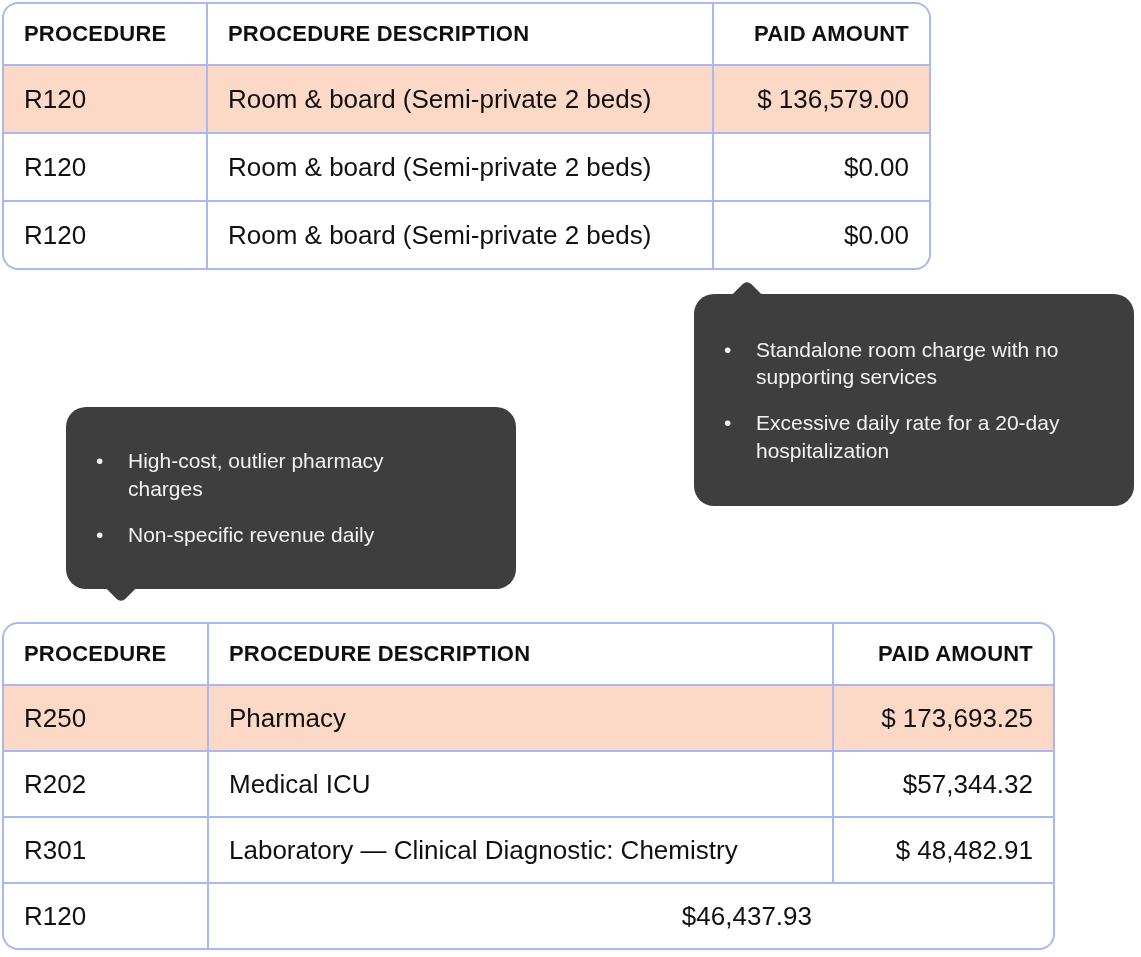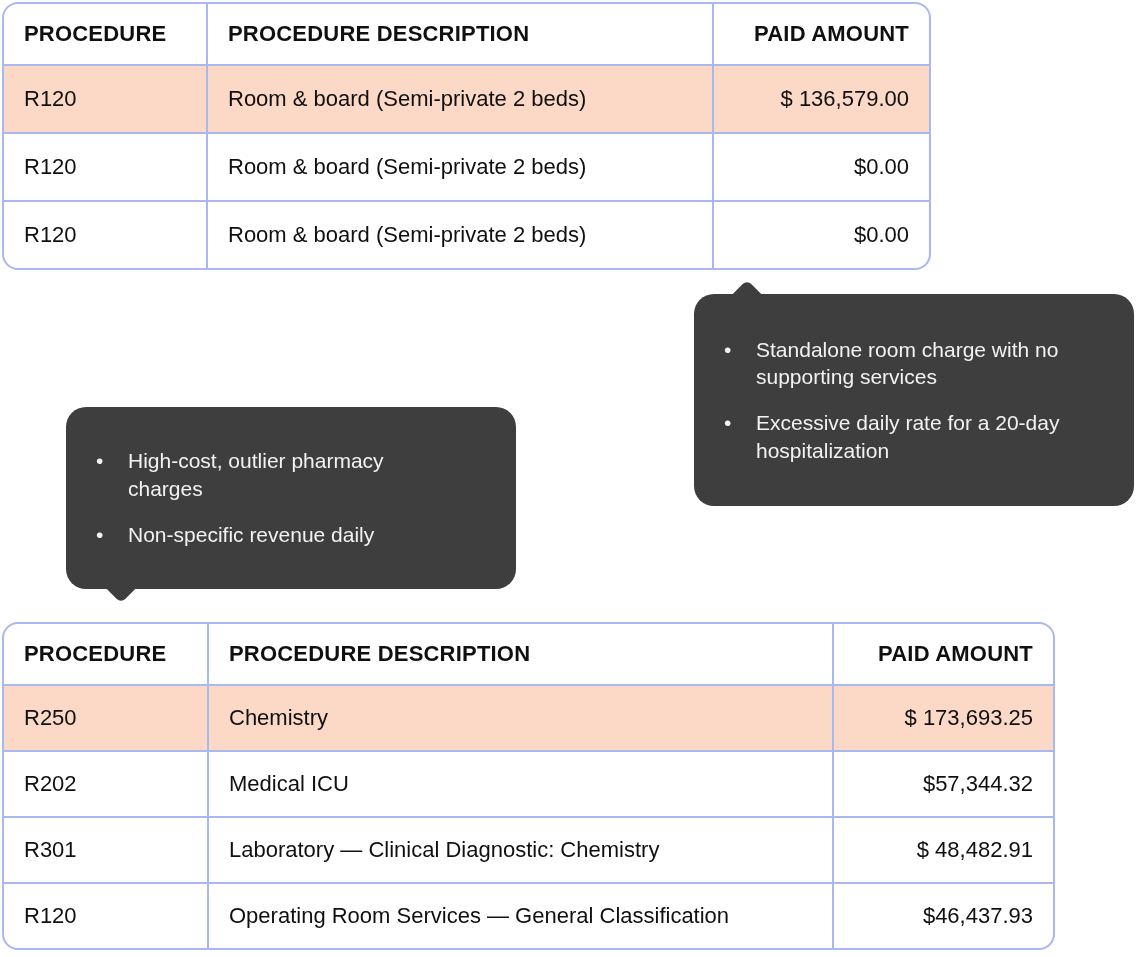--- a/index.html
+++ b/index.html
@@ -39,21 +39,21 @@
   .trow + .trow { border-top: 2px solid var(--table-border); }
   .trow.head { height: 60px; }
   .table-top    .trow.body { height: 68px; }
   .table-bottom .trow.body { height: 66px; }
   .trow.highlight { background: var(--row-highlight); }
 
   .cell {
     display: flex;
     align-items: center;
     padding: 0 20px;
-    font-size: 22px;
+    font-size: 26px;
     line-height: 1.1;
     overflow: hidden;
     white-space: nowrap;
   }
   .cell + .cell { border-left: 2px solid var(--table-border); }
   .head .cell {
     font-weight: 800;
     letter-spacing: 0.2px;
     font-size: 22px;
   }
@@ -143,31 +143,30 @@
 </aside>
 
 <section class="table table-bottom">
   <div class="trow head">
     <div class="cell">PROCEDURE</div>
     <div class="cell">PROCEDURE DESCRIPTION</div>
     <div class="cell amount">PAID AMOUNT</div>
   </div>
   <div class="trow body highlight">
     <div class="cell">R250</div>
-    <div class="cell">Chemistry</div>
+    <div class="cell">Pharmacy</div>
     <div class="cell amount">$ 173,693.25</div>
   </div>
   <div class="trow body">
     <div class="cell">R202</div>
     <div class="cell">Medical ICU</div>
     <div class="cell amount">$57,344.32</div>
   </div>
   <div class="trow body">
     <div class="cell">R301</div>
     <div class="cell">Laboratory — Clinical Diagnostic: Chemistry</div>
     <div class="cell amount">$ 48,482.91</div>
   </div>
   <div class="trow body">
     <div class="cell">R120</div>
-    <div class="cell">Operating Room Services — General Classification</div>
     <div class="cell amount">$46,437.93</div>
   </div>
 </section>
 
 </body></html>

